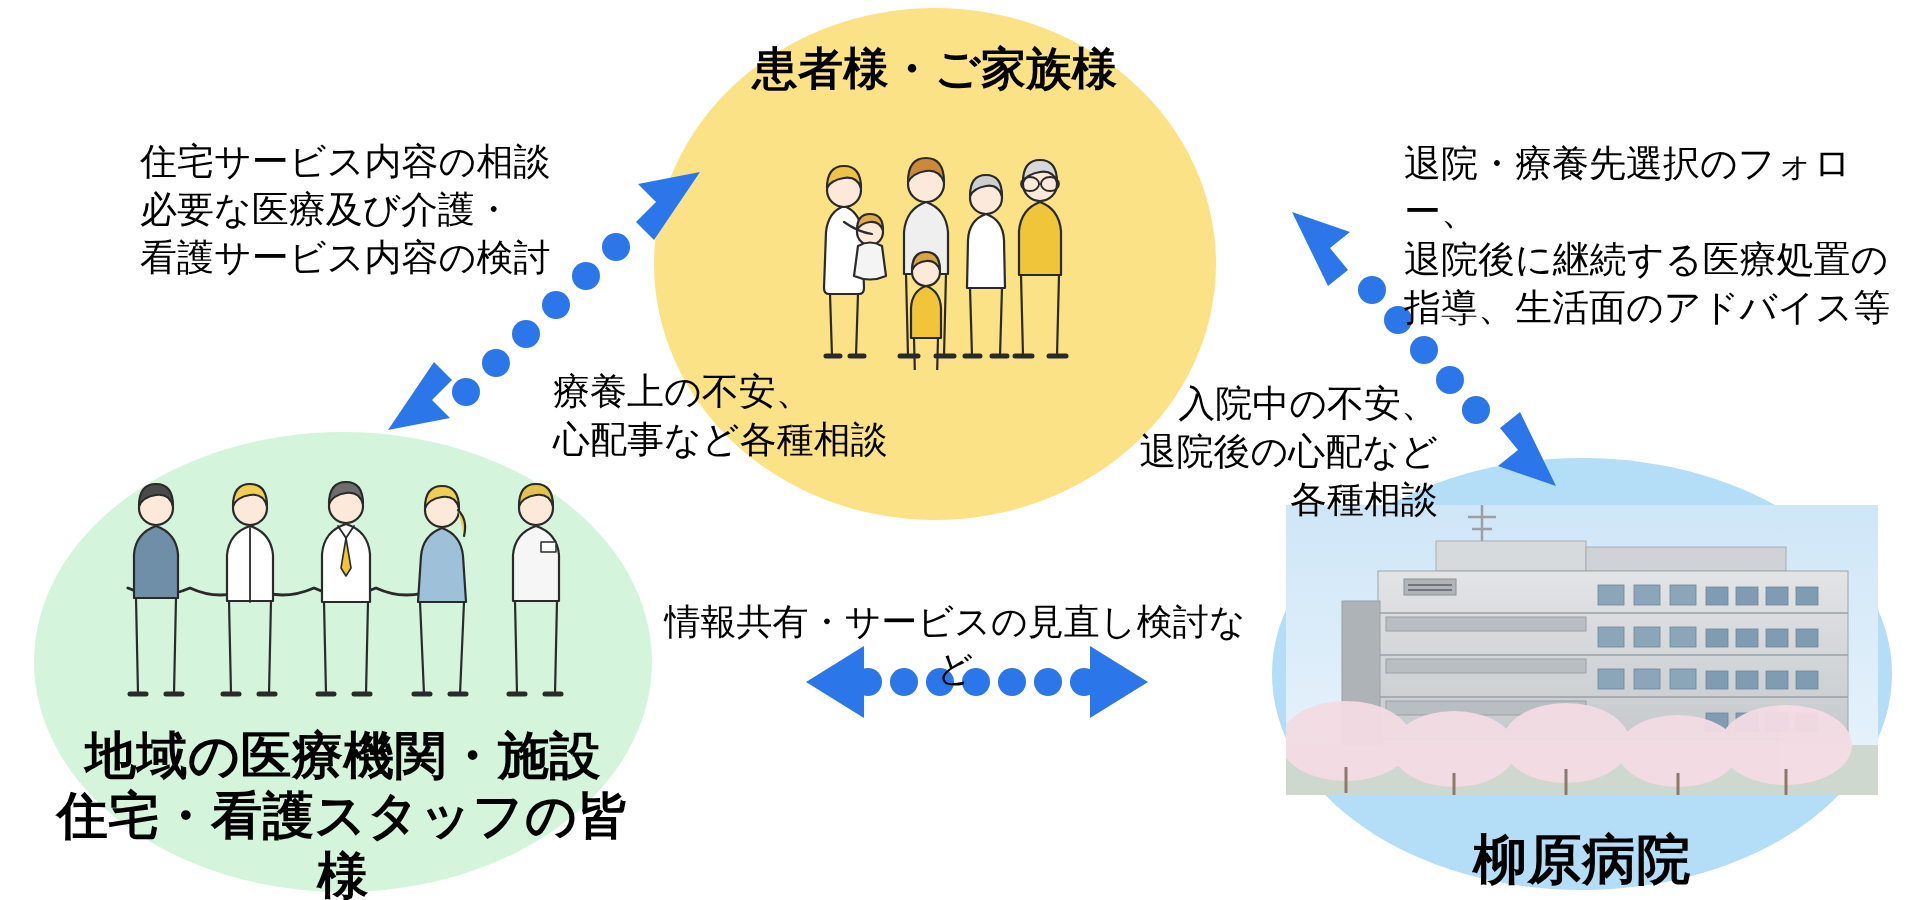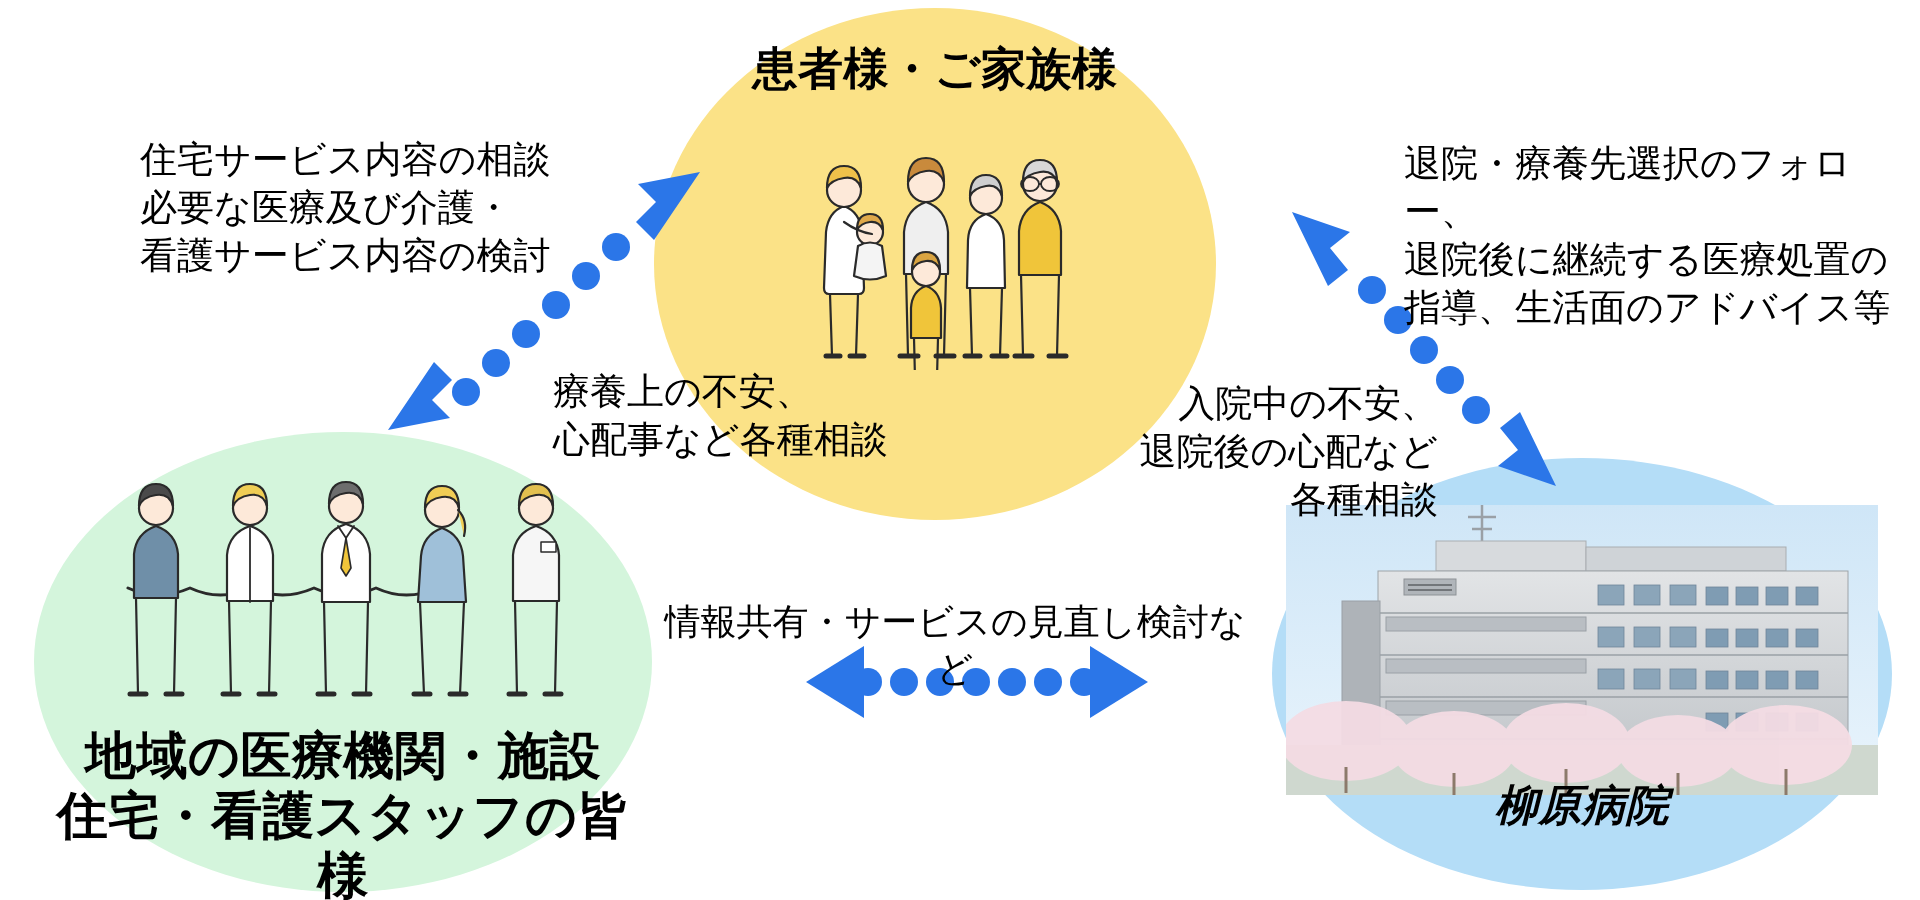--- a/index.html
+++ b/index.html
@@ -63,35 +63,34 @@
     font-size: 45px;
   }
   #community-title {
     left: 34px;
     top: 726px;
     width: 618px;
     font-size: 51px;
   }
   #hospital-title {
     left: 1272px;
-    top: 780px;
+    top: 828px;
     width: 620px;
-    font-size: 43px;
-    font-style: italic;
+    font-size: 54px;
   }
 
   
   .note {
     position: absolute;
     color: #000000;
     font-size: 37px;
     line-height: 1.30;
     white-space: pre-line;
   }
-  #note-left-top   { left: 140px;  top: 138px;  width: 450px; text-align: left; font-family: Liberation Mono, monospace; }
+  #note-left-top   { left: 140px;  top: 138px;  width: 450px; text-align: left; }
   #note-right-top  { left: 1404px; top: 140px;  width: 500px; text-align: left; }
   #note-care-worry { left: 553px;  top: 368px;  width: 400px; text-align: left; }
   #note-admit-worry{ left: 1108px; top: 380px;  width: 330px; text-align: right; }
   #note-share-top  { left: 655px;  top: 583px;  width: 600px; text-align: center; font-size: 36px; margin-top: 16px; }
   #note-share-bot  { left: 660px;  top: 723px;  width: 590px; text-align: center; font-size: 36px; }
 
   
   #arrows {
     position: absolute;
     left: 0;

